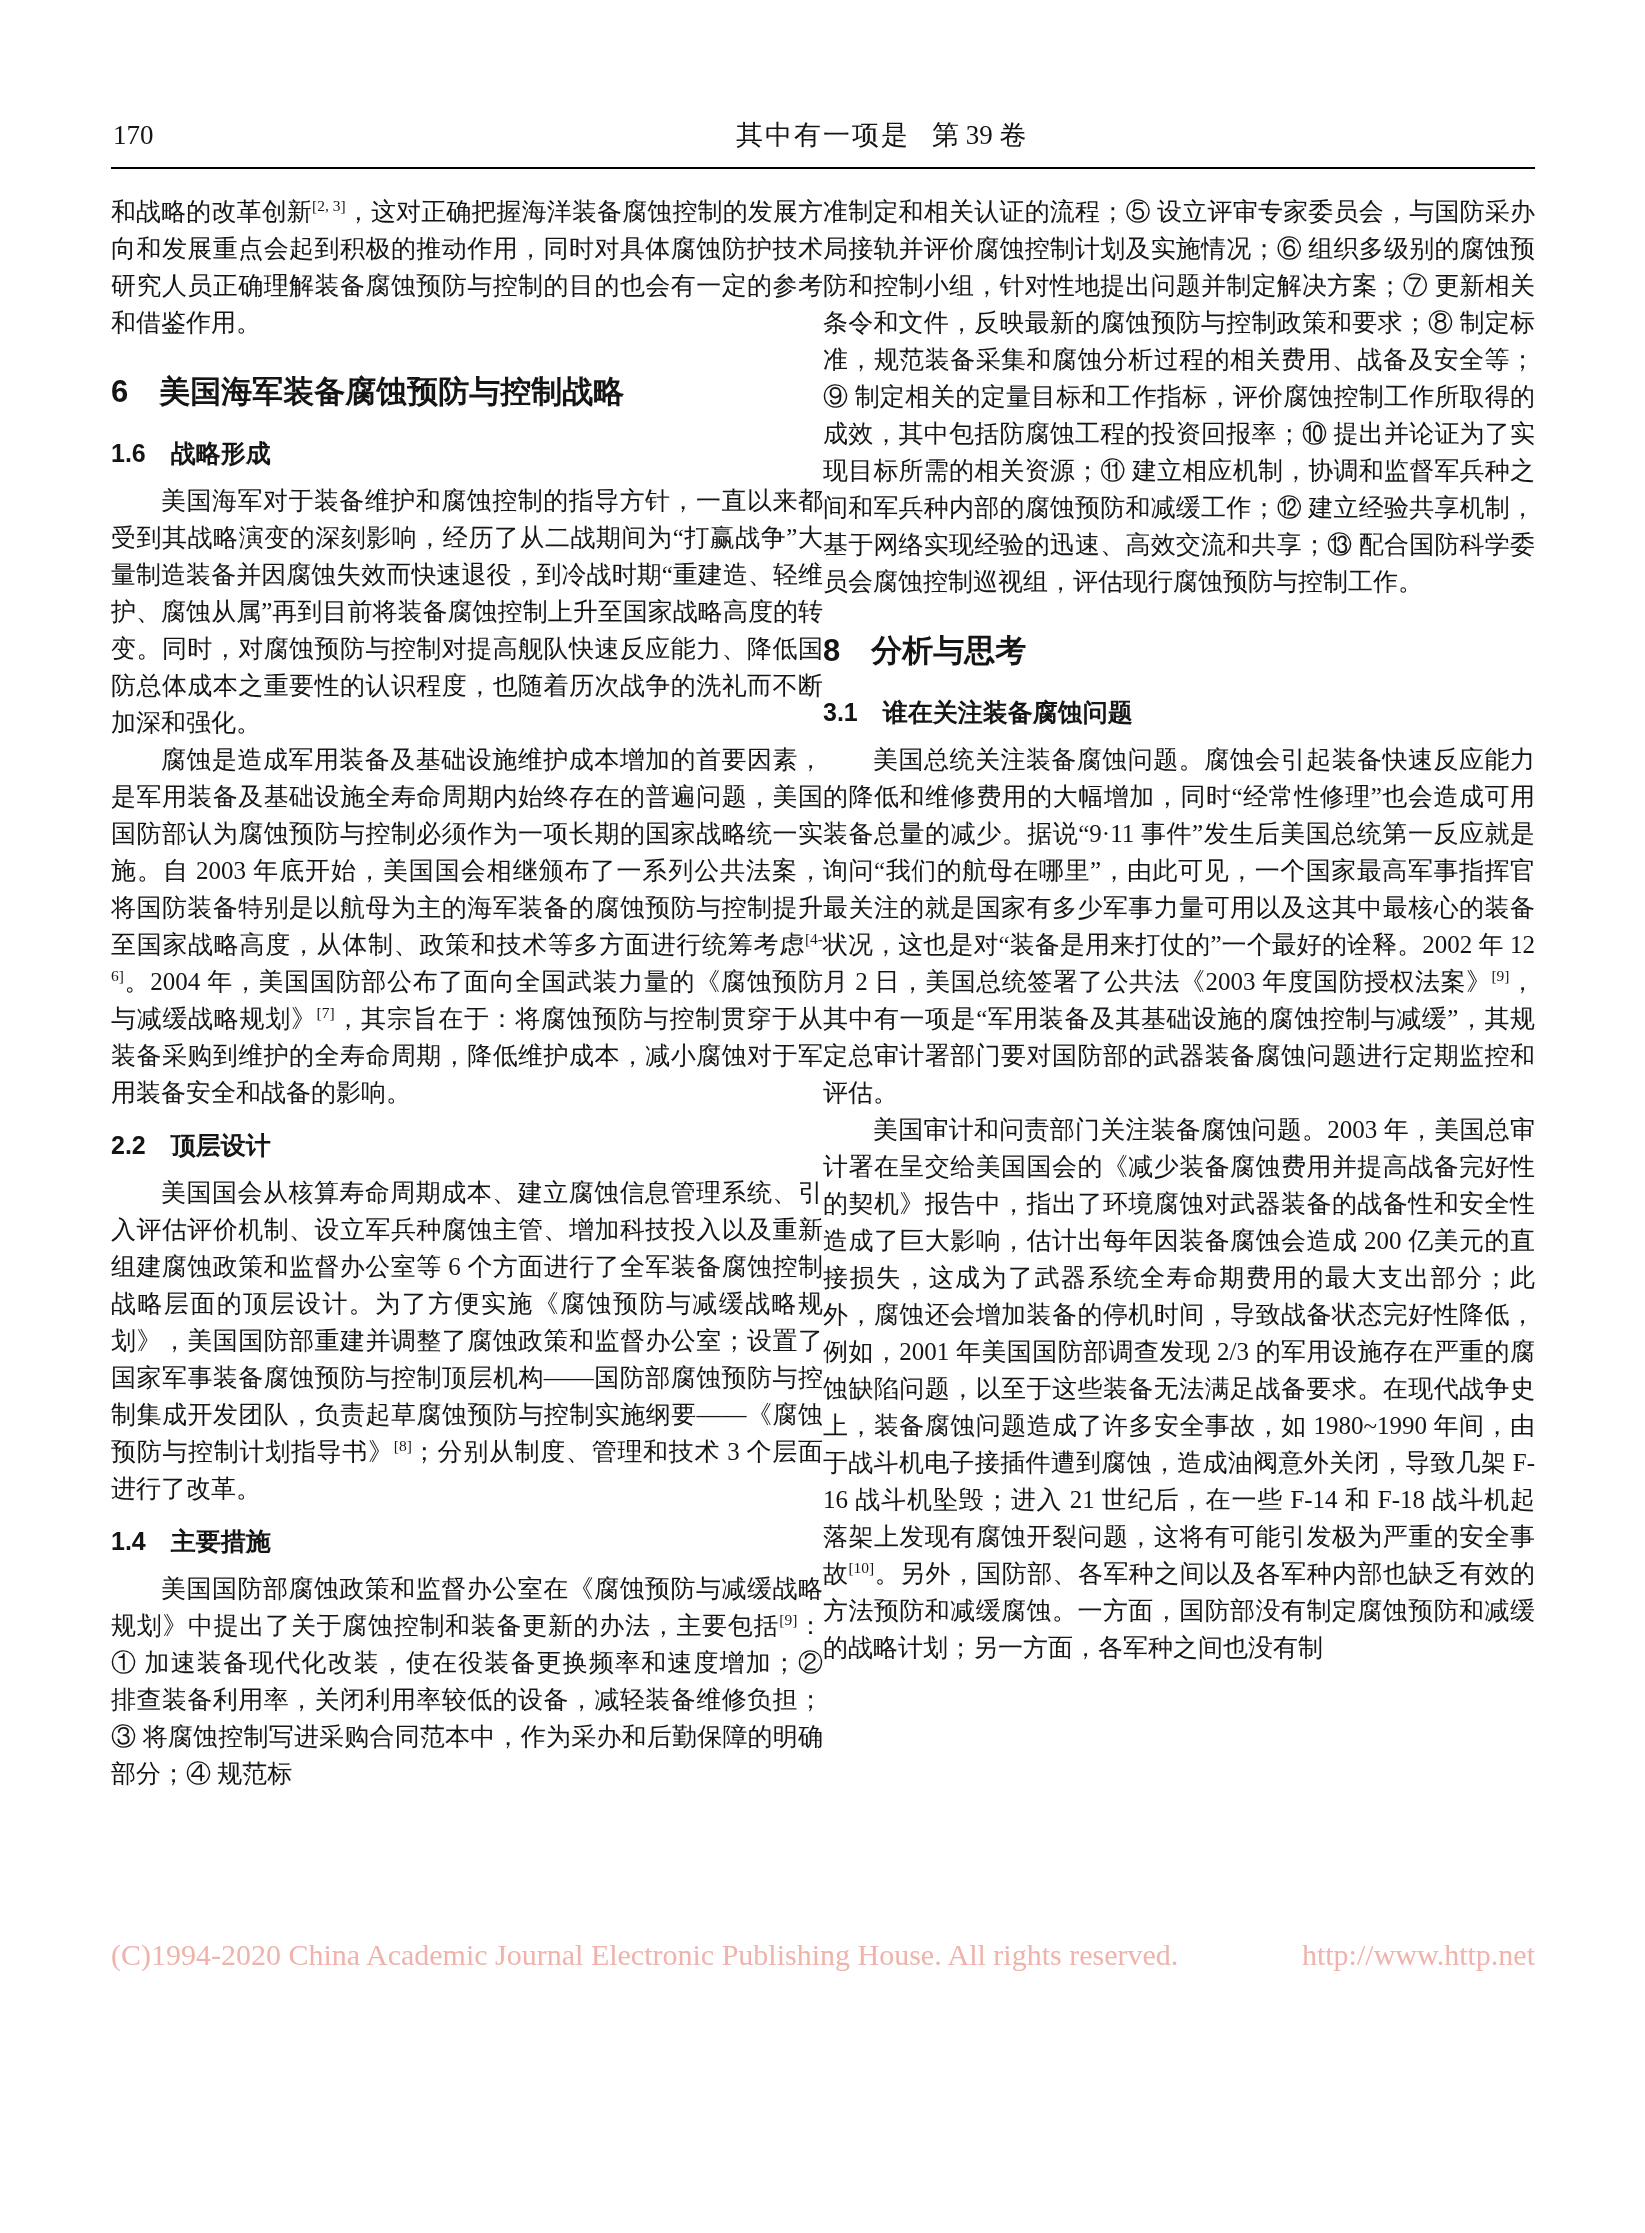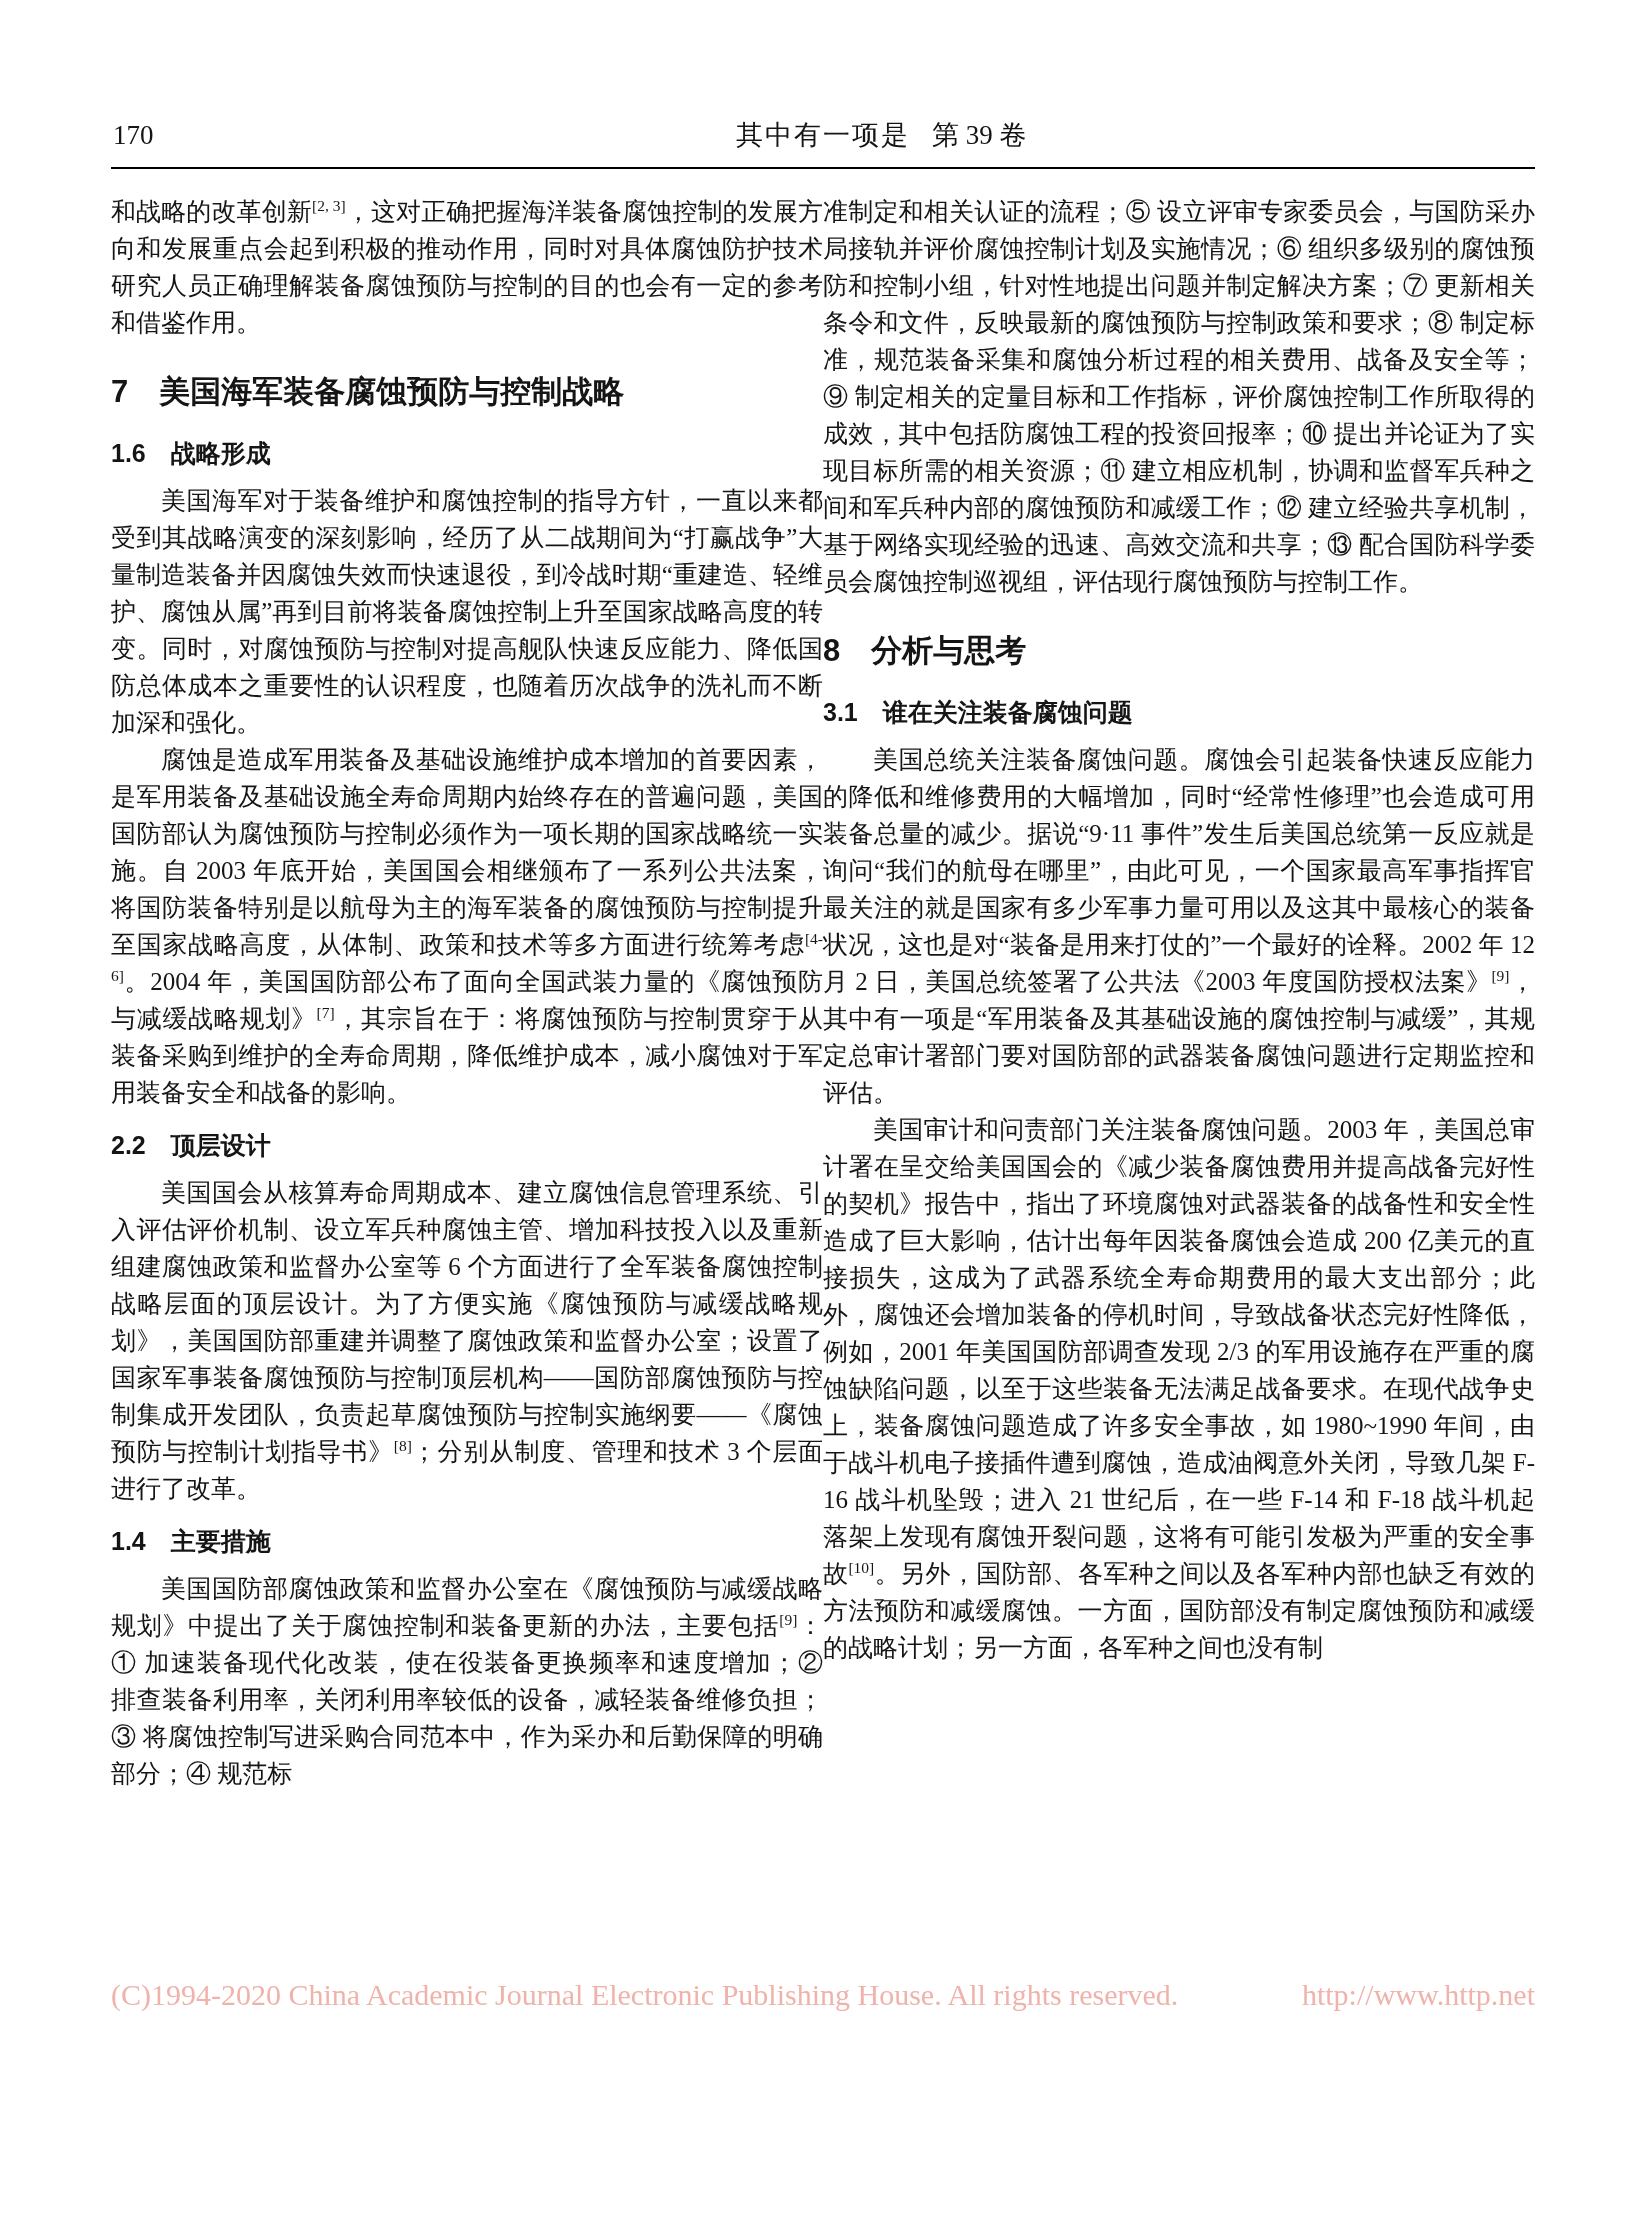--- a/index.html
+++ b/index.html
@@ -52,37 +52,36 @@
   .watermark {
     position:absolute;
     left:111px; right:111px; top:1938px;
     display:flex;
     justify-content:space-between;
     align-items:baseline;
     color:#efb3ab;
     font-size:30px;
     pointer-events:none;
     white-space:nowrap;
-    margin-top:40px;
   }
 </style>
 </head>
 <body>
 
 <div class="page">
   <div class="content">
     <div class="page-header">
       <span class="hdr-left">170</span>
       <span class="hdr-center">其中有一项是</span>
       <span class="hdr-right">第 39 卷</span>
     </div>
     <div class="columns">
       <div class="col" id="col-left">
           <p class="para noindent">和战略的改革创新<sup>[2, 3]</sup>，这对正确把握海洋装备腐蚀控制的发展方向和发展重点会起到积极的推动作用，同时对具体腐蚀防护技术研究人员正确理解装备腐蚀预防与控制的目的也会有一定的参考和借鉴作用。</p>
-          <div class="h-section">7　美国海军装备腐蚀预防与控制战略</div>
+          <div class="h-section">6　美国海军装备腐蚀预防与控制战略</div>
           <div class="h-sub">1.6　战略形成</div>
           <p class="para">美国海军对于装备维护和腐蚀控制的指导方针，一直以来都受到其战略演变的深刻影响，经历了从二战期间为“打赢战争”大量制造装备并因腐蚀失效而快速退役，到冷战时期“重建造、轻维护、腐蚀从属”再到目前将装备腐蚀控制上升至国家战略高度的转变。同时，对腐蚀预防与控制对提高舰队快速反应能力、降低国防总体成本之重要性的认识程度，也随着历次战争的洗礼而不断加深和强化。</p>
           <p class="para">腐蚀是造成军用装备及基础设施维护成本增加的首要因素，是军用装备及基础设施全寿命周期内始终存在的普遍问题，美国国防部认为腐蚀预防与控制必须作为一项长期的国家战略统一实施。自 2003 年底开始，美国国会相继颁布了一系列公共法案，将国防装备特别是以航母为主的海军装备的腐蚀预防与控制提升至国家战略高度，从体制、政策和技术等多方面进行统筹考虑<sup>[4-6]</sup>。2004 年，美国国防部公布了面向全国武装力量的《腐蚀预防与减缓战略规划》<sup>[7]</sup>，其宗旨在于：将腐蚀预防与控制贯穿于从装备采购到维护的全寿命周期，降低维护成本，减小腐蚀对于军用装备安全和战备的影响。</p>
           <div class="h-sub">2.2　顶层设计</div>
           <p class="para">美国国会从核算寿命周期成本、建立腐蚀信息管理系统、引入评估评价机制、设立军兵种腐蚀主管、增加科技投入以及重新组建腐蚀政策和监督办公室等 6 个方面进行了全军装备腐蚀控制战略层面的顶层设计。为了方便实施《腐蚀预防与减缓战略规划》，美国国防部重建并调整了腐蚀政策和监督办公室；设置了国家军事装备腐蚀预防与控制顶层机构——国防部腐蚀预防与控制集成开发团队，负责起草腐蚀预防与控制实施纲要——《腐蚀预防与控制计划指导书》<sup>[8]</sup>；分别从制度、管理和技术 3 个层面进行了改革。</p>
           <div class="h-sub">1.4　主要措施</div>
           <p class="para">美国国防部腐蚀政策和监督办公室在《腐蚀预防与减缓战略规划》中提出了关于腐蚀控制和装备更新的办法，主要包括<sup>[9]</sup>：① 加速装备现代化改装，使在役装备更换频率和速度增加；② 排查装备利用率，关闭利用率较低的设备，减轻装备维修负担；③ 将腐蚀控制写进采购合同范本中，作为采办和后勤保障的明确部分；④ 规范标</p>
         </div>
       <div class="col" id="col-right">
           <p class="para noindent">准制定和相关认证的流程；⑤ 设立评审专家委员会，与国防采办局接轨并评价腐蚀控制计划及实施情况；⑥ 组织多级别的腐蚀预防和控制小组，针对性地提出问题并制定解决方案；⑦ 更新相关条令和文件，反映最新的腐蚀预防与控制政策和要求；⑧ 制定标准，规范装备采集和腐蚀分析过程的相关费用、战备及安全等；⑨ 制定相关的定量目标和工作指标，评价腐蚀控制工作所取得的成效，其中包括防腐蚀工程的投资回报率；⑩ 提出并论证为了实现目标所需的相关资源；⑪ 建立相应机制，协调和监督军兵种之间和军兵种内部的腐蚀预防和减缓工作；⑫ 建立经验共享机制，基于网络实现经验的迅速、高效交流和共享；⑬ 配合国防科学委员会腐蚀控制巡视组，评估现行腐蚀预防与控制工作。</p>

